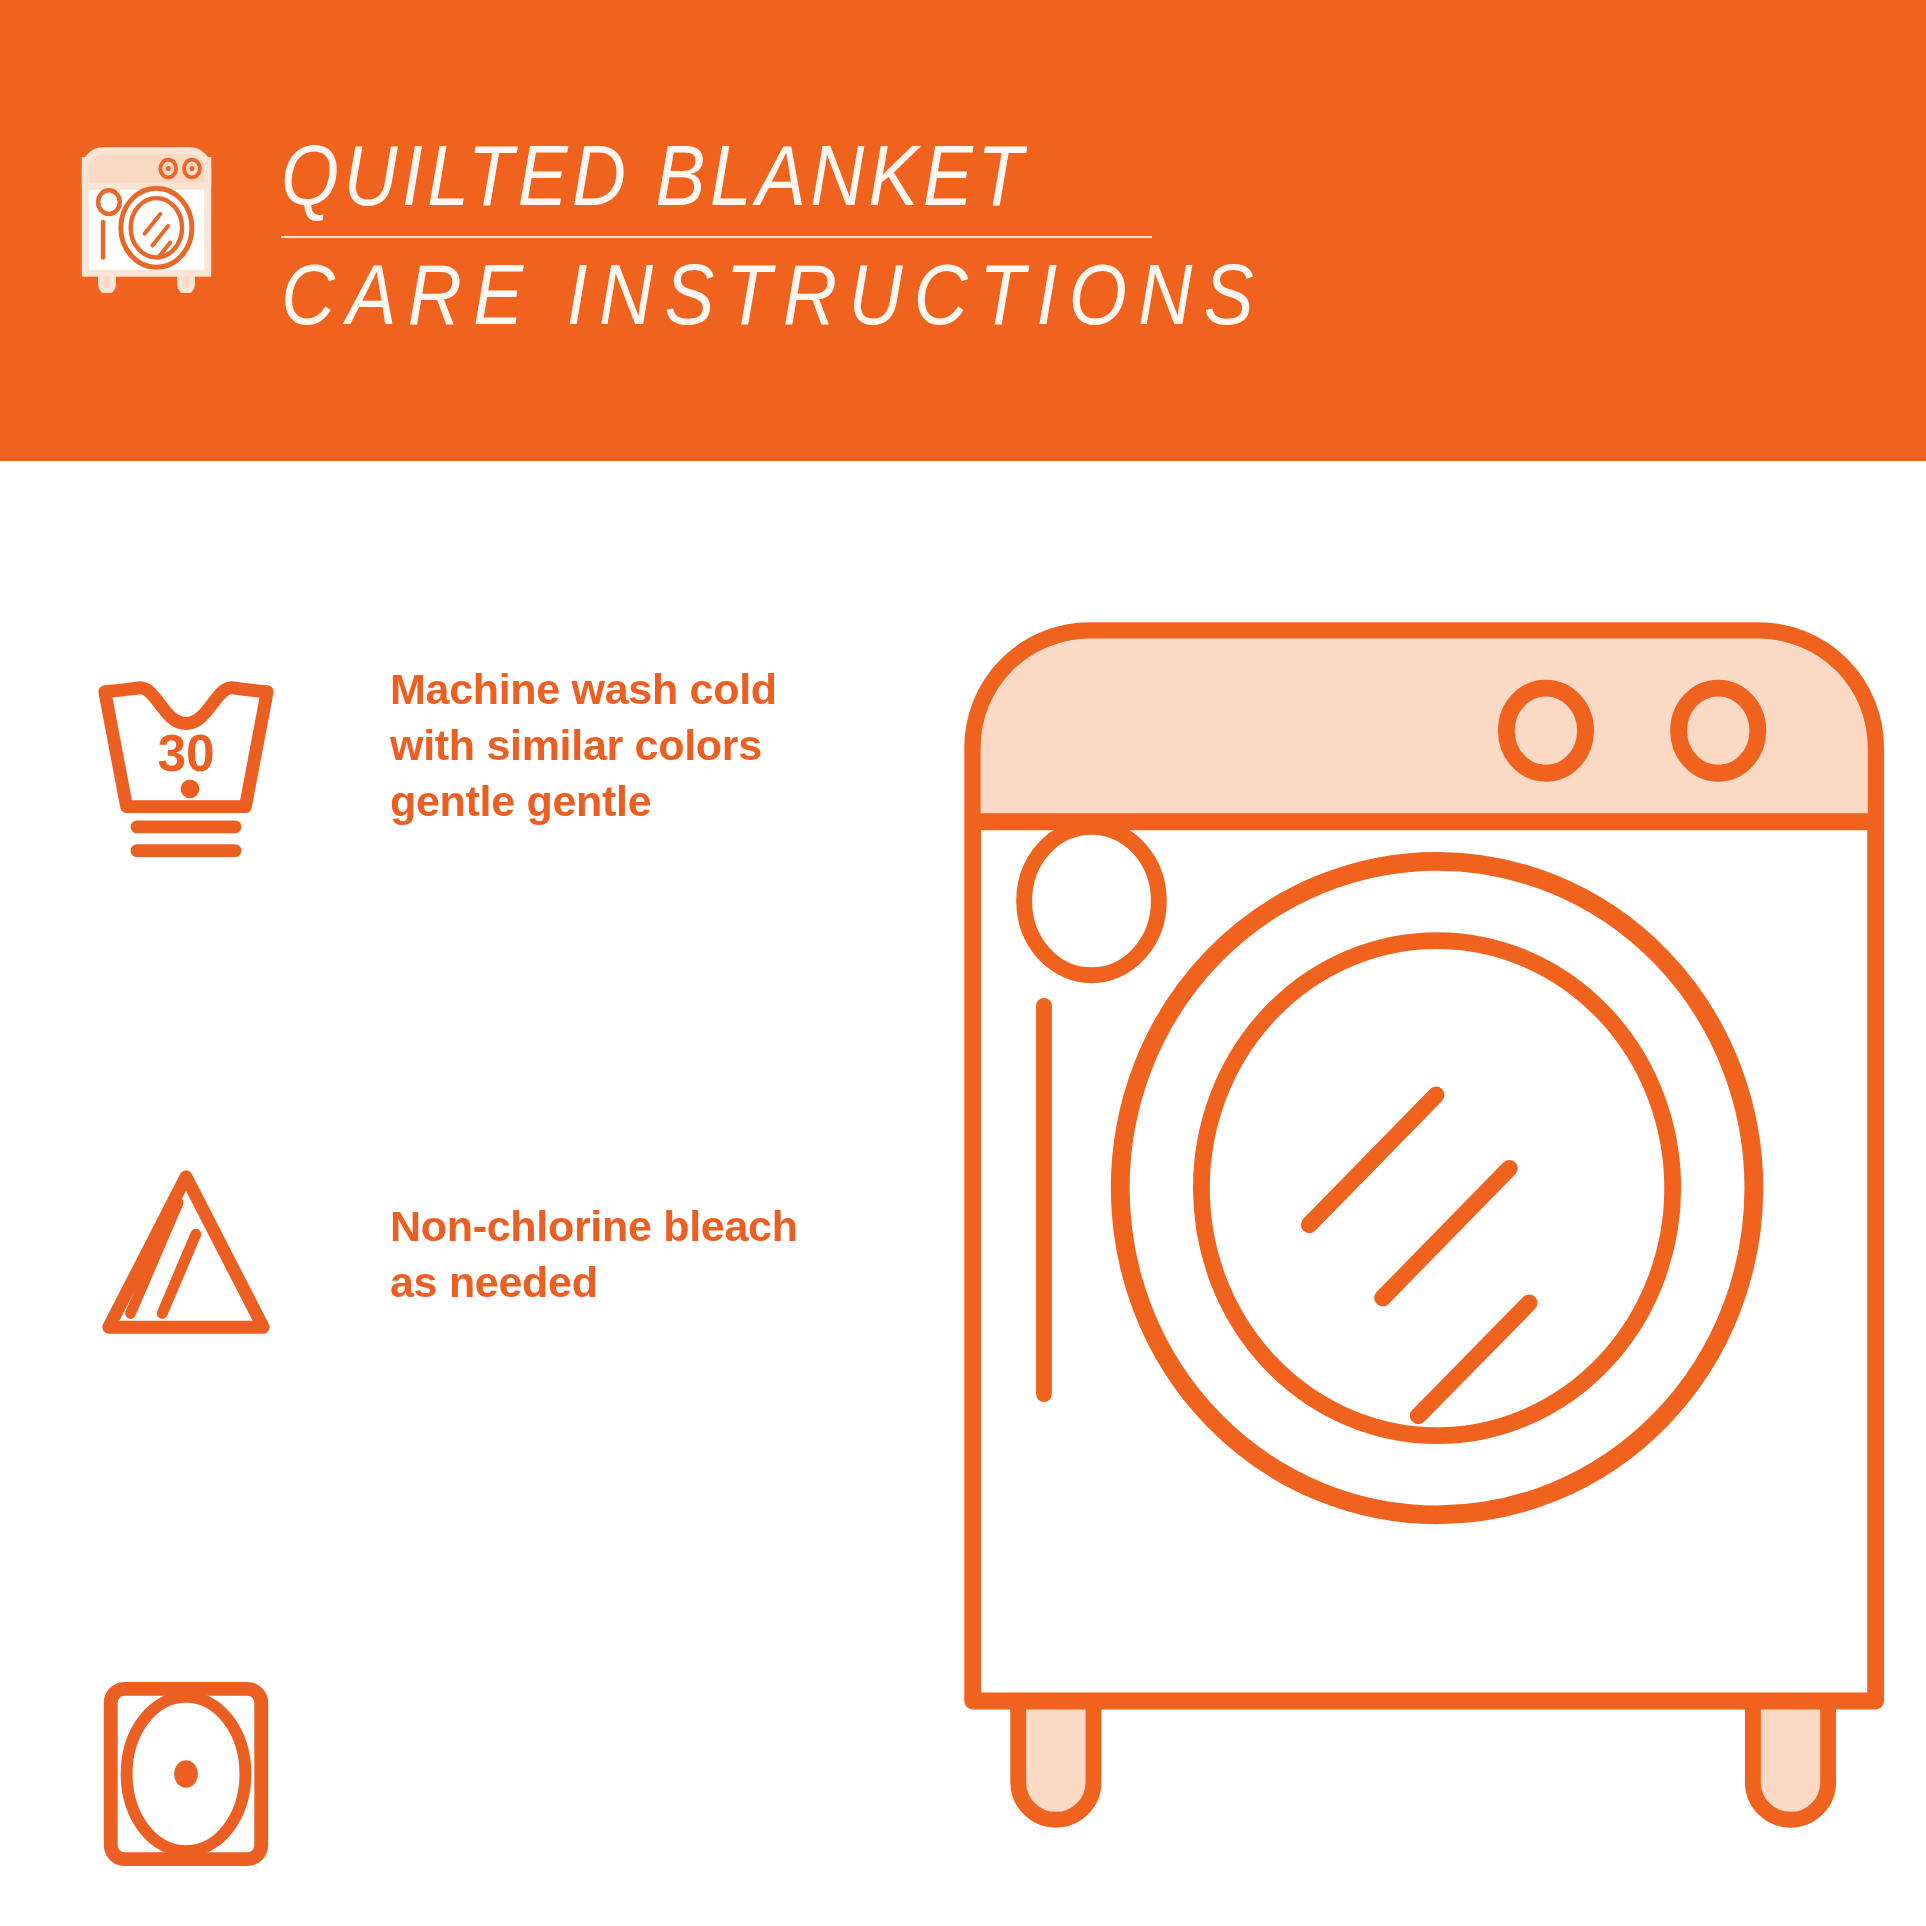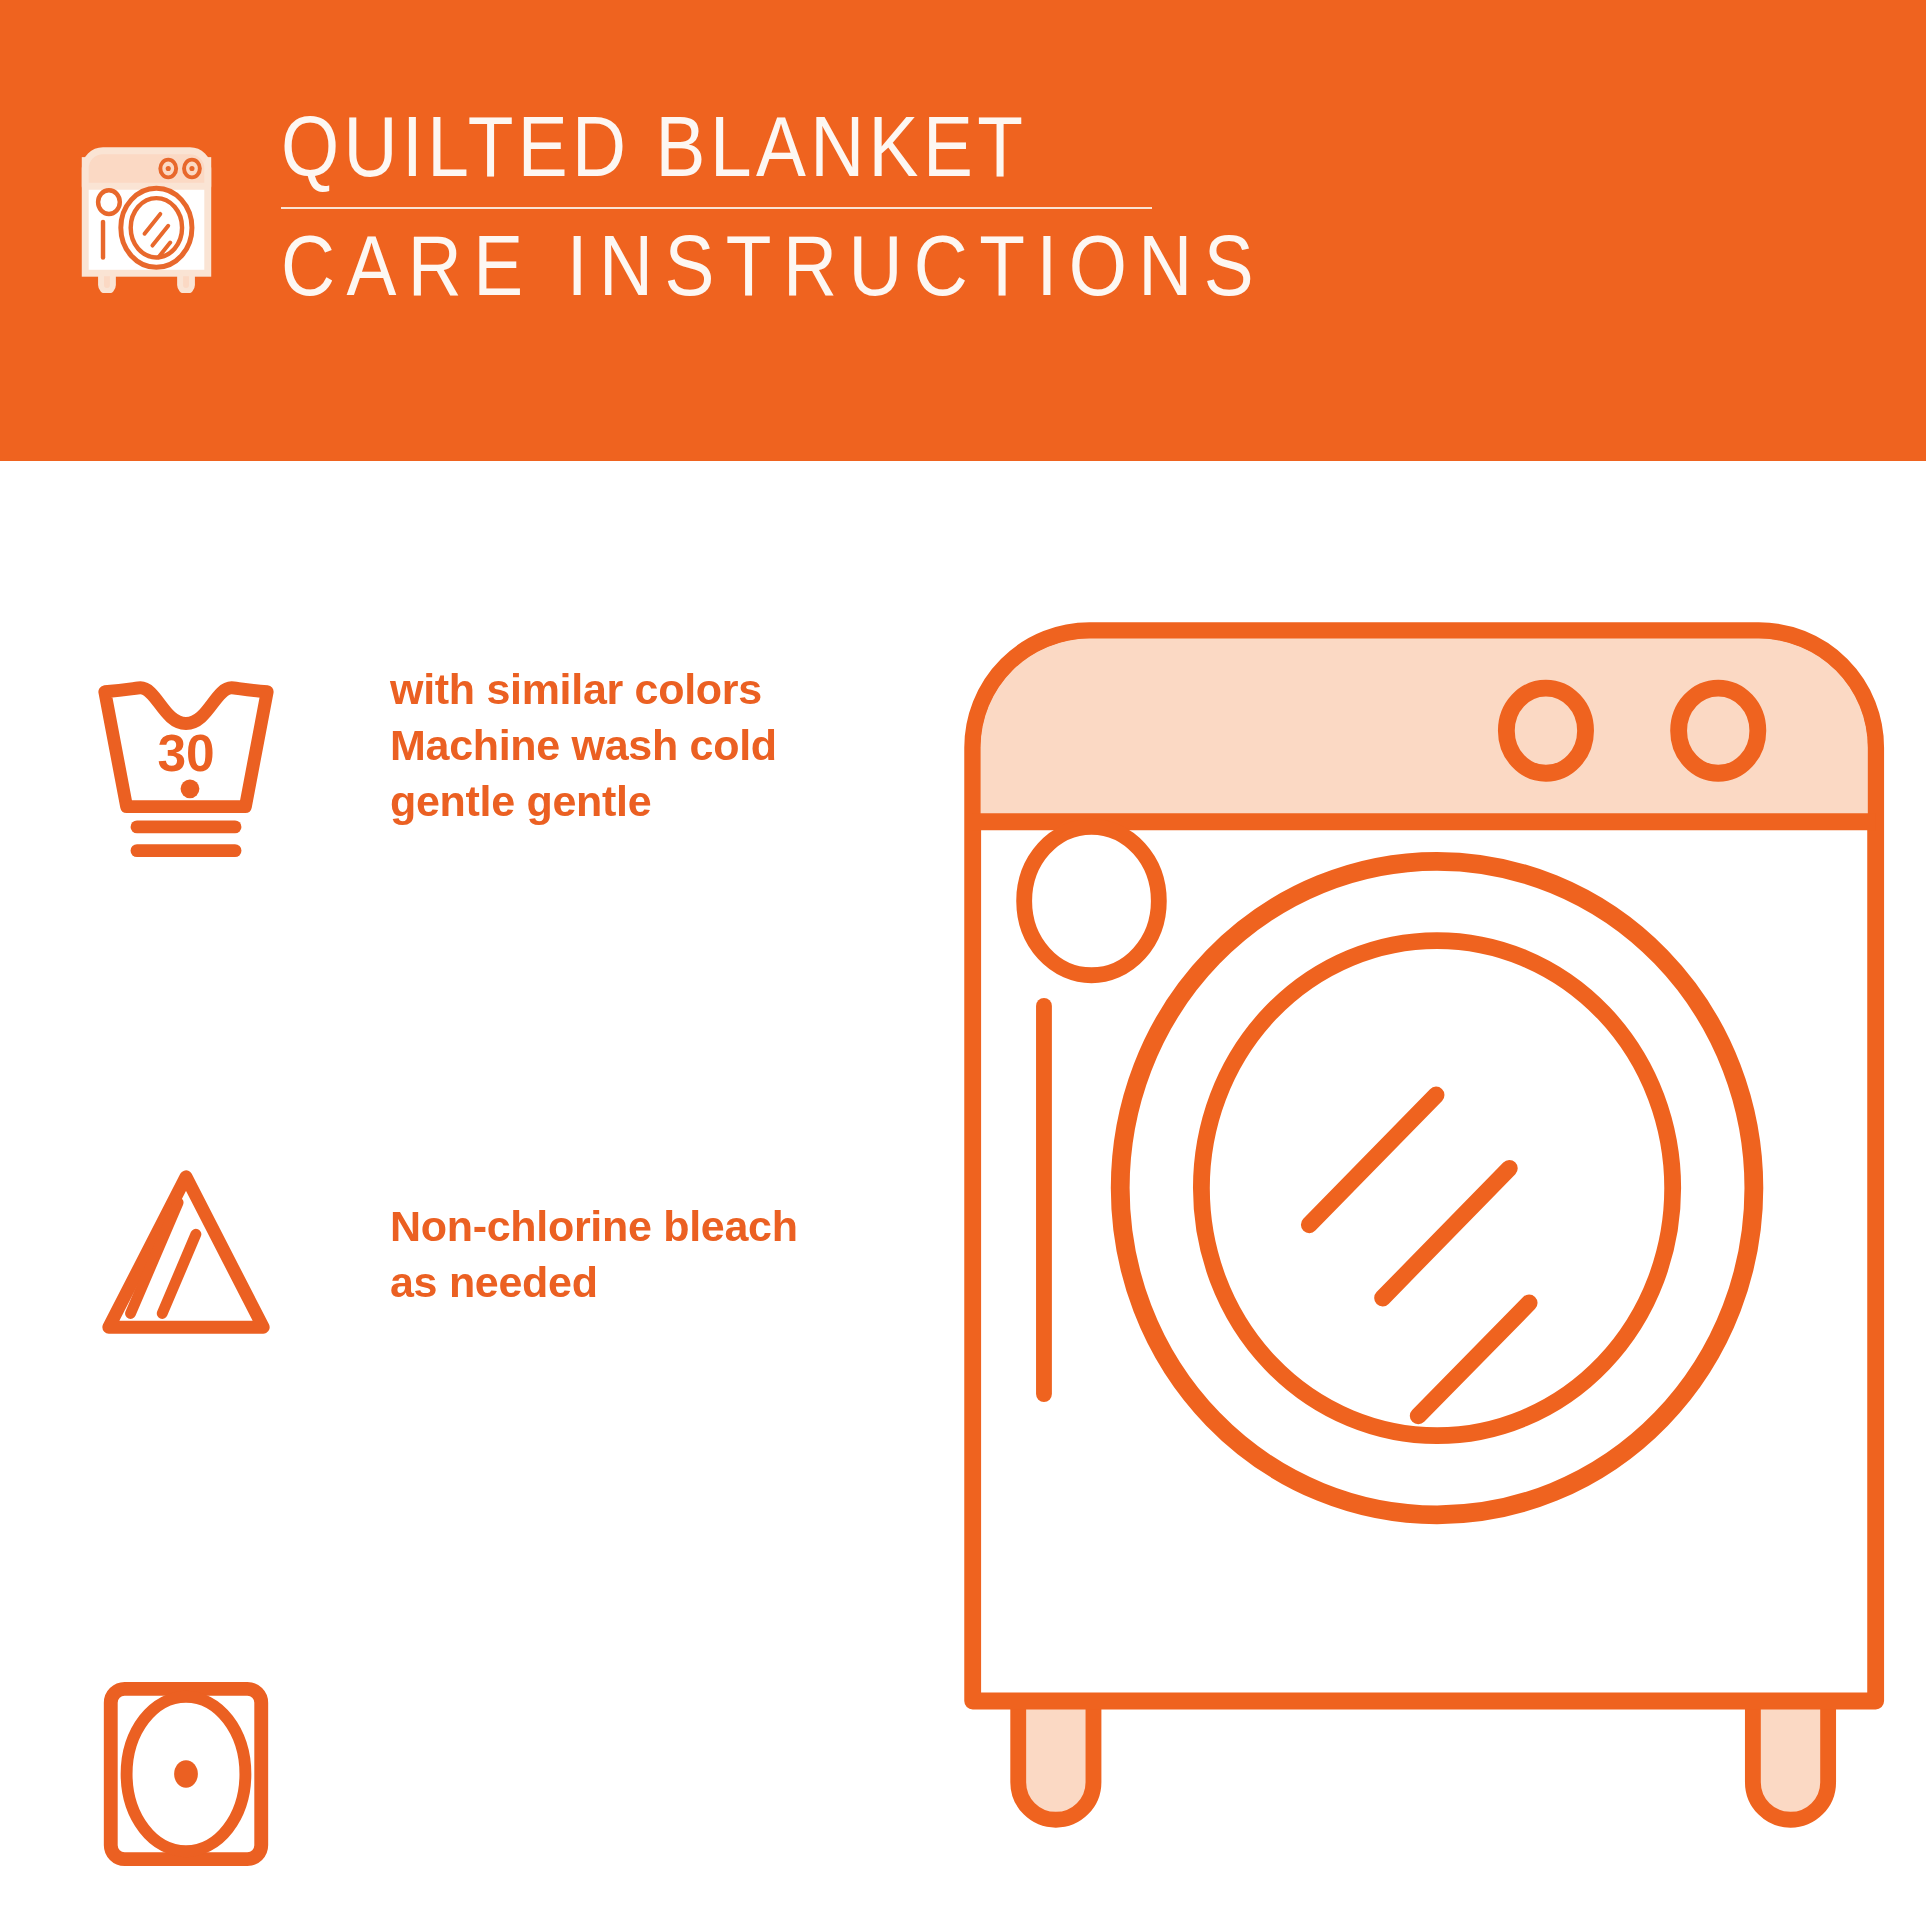--- a/index.html
+++ b/index.html
@@ -30,22 +30,23 @@
   #header-logo {
     position: absolute;
     left: 77px;
     top: 127px;
     width: 139px;
     height: 166px;
   }
   #header-text-block {
     position: absolute;
     left: 281px;
-    top: 104px;
+    top: 133px;
     width: 782px;
+    font-style: italic;
   }
   #title-main {
     font-family: "Liberation Sans", sans-serif;
     font-size: 85px;
     font-weight: 300;
     letter-spacing: 5px;
     color: #FDF7F2;
     line-height: 1.02;
     white-space: nowrap;
     transform: scaleX(0.88);
@@ -176,22 +177,22 @@
 
           <rect x="44" y="154" width="112" height="13" rx="6.5" fill="#EB6022"></rect>
           <rect x="44" y="178" width="112" height="13" rx="6.5" fill="#EB6022"></rect>
 
           <text x="100" y="104" font-family="Liberation Sans, sans-serif" font-size="52" font-weight="700" fill="#EB6022" text-anchor="middle">30</text>
 
           <circle cx="104" cy="122" r="9.5" fill="#EB6022"></circle>
         </svg>
       </div>
       <div class="care-text">
+        <span class="ln">Machine wash cold</span>
         <span class="ln">with similar colors</span>
-        <span class="ln">Machine wash cold</span>
         <span class="ln">gentle gentle</span>
       </div>
     </div>
 
     <div class="care-row" id="row-bleach">
       <div class="care-symbol">
         <svg viewBox="0 0 200 200" width="198" height="198" xmlns="http://www.w3.org/2000/svg">
 
           <path d="M100 20 L 178 172 L 22 172 Z" fill="none" stroke="#EB6022" stroke-width="13" stroke-linejoin="round"></path>
 

